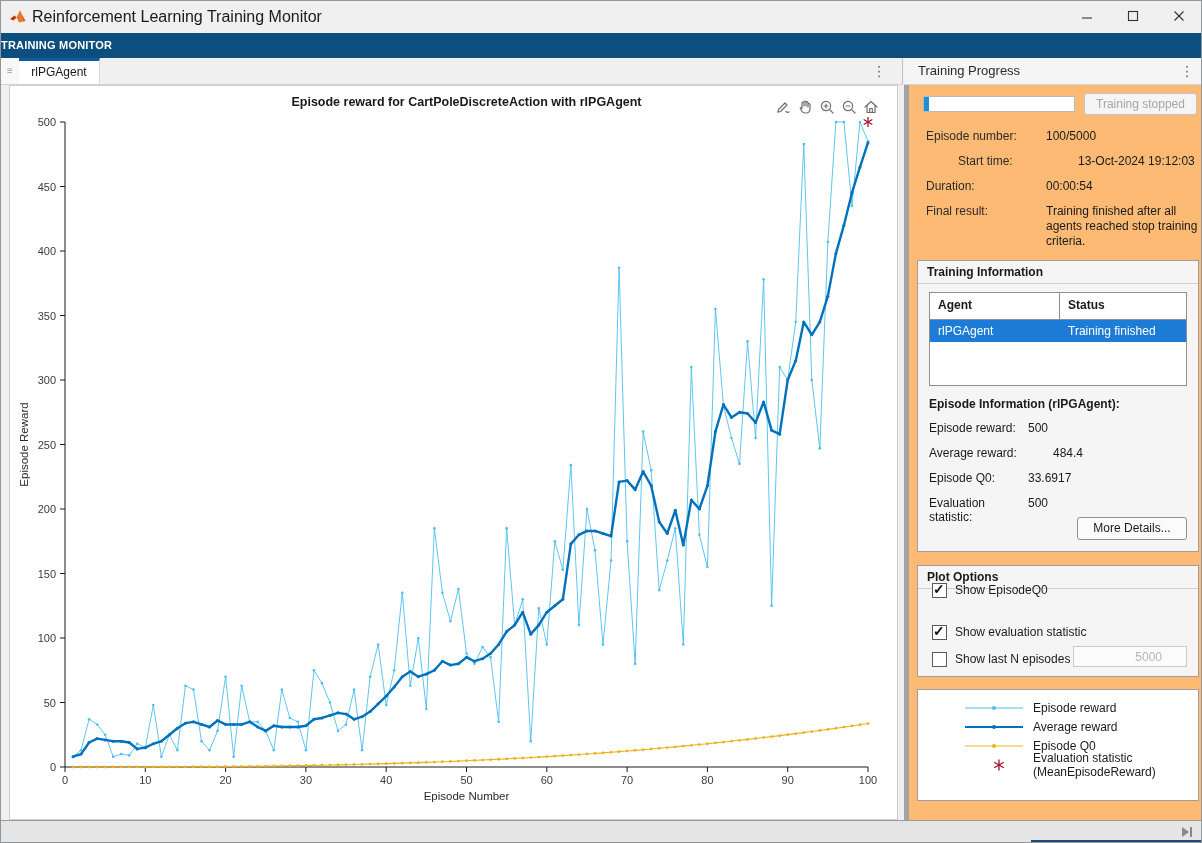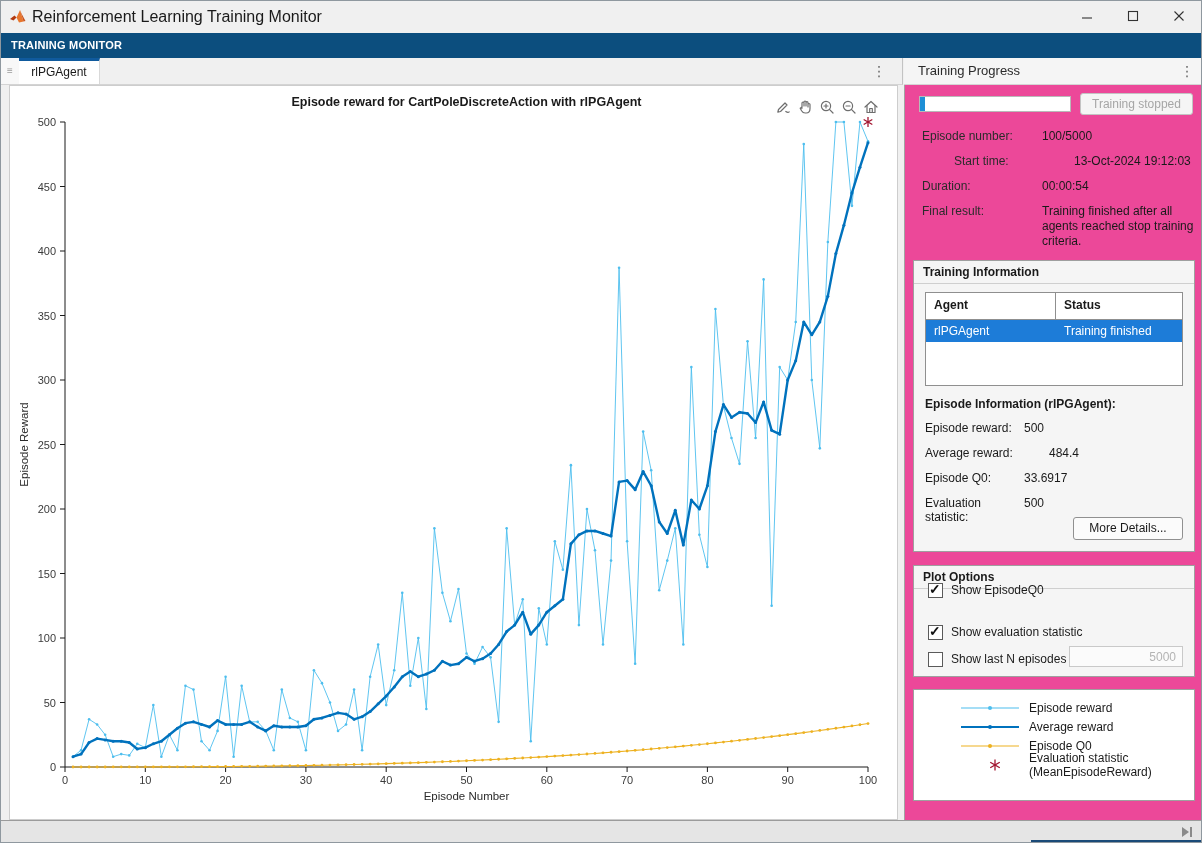--- a/index.html
+++ b/index.html
@@ -5,38 +5,38 @@
   html,body{margin:0;padding:0;background:#d8d8d8;font-family:"Liberation Sans",sans-serif;}
   .window{position:relative;width:1202px;height:843px;background:#f0f0f0;border:1px solid #8f989f;box-sizing:border-box;overflow:hidden;font-size:12px;color:#1a1a1a;}
   
   .titlebar{position:absolute;left:0;top:0;width:100%;height:32px;background:#f0f0f0;}
   .titlebar .logo{position:absolute;left:9px;top:8px;width:17px;height:16px;}
   .titlebar .title{position:absolute;left:31px;top:0;line-height:32px;font-size:16px;color:#1a1a1a;}
   .win-btn{position:absolute;top:0;width:34px;height:30px;display:flex;align-items:center;justify-content:center;cursor:default;}
   .win-btn svg{stroke:#333;stroke-width:1.1;fill:none;}
   
   .ribbon{position:absolute;left:0;top:32px;width:100%;height:25px;background:#0c4e7e;}
-  .ribbon .rlabel{margin-left:10px;line-height:25px;font-size:11px;font-weight:bold;color:#fff;letter-spacing:.2px;}
+  .ribbon .rlabel{line-height:25px;font-size:11px;font-weight:bold;color:#fff;letter-spacing:.2px;}
   
   .tabrow{position:absolute;left:0;top:57px;width:902px;height:27px;background:#f0f0f0;border-bottom:1px solid #d4d4d4;border-right:1px solid #c3c3c3;box-sizing:border-box;}
   .tabgrip{position:absolute;left:0;top:0;width:18px;height:26px;background:#f8f8f8;border-right:1px solid #cfcfcf;color:#9a9a9a;font-size:10px;text-align:center;line-height:26px;}
   .tab{position:absolute;left:18px;top:0;width:81px;height:26px;background:#fff;border-top:3px solid #0f5a9d;border-right:1px solid #d9d9d9;box-sizing:border-box;text-align:center;line-height:22px;font-size:12px;}
   .overflow{color:#666;font-size:14px;line-height:26px;text-align:center;width:20px;}
   .tabrow .overflow{position:absolute;left:868px;top:0;}
   
   .rp-header{position:absolute;left:903px;top:57px;width:299px;height:27px;background:#f5f5f5;border-bottom:1px solid #d4d4d4;box-sizing:border-box;}
   .rp-header .rp-title{position:absolute;left:14px;line-height:26px;font-size:13px;color:#2b2b2b;}
   .rp-header .overflow{position:absolute;right:6px;top:0;}
   
   .chart-card{position:absolute;left:8px;top:84px;width:889px;height:735px;background:#fff;border:1px solid #cdcdcd;box-sizing:border-box;}
   .axtoolbar{position:absolute;top:11px;left:763px;display:flex;gap:3px;}
   .axtoolbar .tool{width:19px;height:19px;display:flex;align-items:center;justify-content:center;}
   .axtoolbar svg{stroke:#6e6e6e;fill:none;stroke-width:1.2;stroke-linecap:round;stroke-linejoin:round;}
   
-  .rpanel{position:absolute;left:903px;top:84px;width:299px;height:735px;background:#ec4899;border-left:1px solid #a3a3a3;box-sizing:border-box;}
+  .rpanel{position:absolute;left:903px;top:84px;width:299px;height:735px;background:#fdba74;border-left:5px solid #a3a3a3;box-sizing:border-box;}
   .progressbar{position:absolute;left:14px;top:11px;width:152px;height:16px;background:#fff;border:1px solid #b9b9b9;box-sizing:border-box;}
   .progressfill{height:100%;background:#1e8fd6;}
   .stopbtn{position:absolute;left:175px;top:8px;width:113px;height:22px;border:1px solid #c3c3c3;border-radius:3px;color:#a6a6a6;background:#f5f5f5;font-size:12px;text-align:center;line-height:20px;box-sizing:border-box;}
   .kv{position:absolute;left:17px;display:flex;}
   .kv .k{width:120px;color:#2b2b2b;}
   .kv .v{width:152px;color:#1a1a1a;}
   .groupbox{position:absolute;left:8px;width:282px;border:1px solid #9f9f9f;box-sizing:border-box;background:#f5f5f5;}
   .groupbox .gb-title{height:22px;line-height:22px;padding-left:9px;font-weight:bold;font-size:12px;border-bottom:1px solid #cfcfcf;}
   
   .agent-table{position:absolute;left:11px;top:31px;width:258px;height:94px;background:#fff;border:1px solid #8f8f8f;box-sizing:border-box;}
@@ -47,21 +47,21 @@
   .agent-table .td{line-height:22px;padding-left:8px;box-sizing:border-box;}
   .agent-table .td:first-child{width:130px;}
   .ti-subtitle{position:absolute;left:11px;top:136px;font-weight:bold;}
   .ti-kv{position:absolute;left:11px;display:flex;}
   .ti-kv .k{width:99px;}
   .morebtn{position:absolute;right:11px;top:256px;width:110px;height:23px;border:1px solid #909090;border-radius:3px;background:#fbfbfb;text-align:center;line-height:21px;font-size:12px;box-sizing:border-box;}
   
   .optrow{position:absolute;left:14px;height:16px;display:flex;align-items:center;}
   .checkbox{width:13px;height:13px;border:1px solid #5a5a5a;background:#fff;margin-right:8px;position:relative;box-sizing:content-box;}
   .checkbox.checked::after{content:"\2713";position:absolute;left:0px;top:-3px;font-size:14px;font-weight:bold;color:#111;}
-  .n-input{position:absolute;left:155px;top:80px;width:114px;height:21px;border:1px solid #c9c9c9;background:#fbfbfb;color:#b4b4b4;font-size:12px;text-align:right;padding-right:6px;box-sizing:border-box;font-family:"Liberation Sans",sans-serif;}
+  .n-input{position:absolute;left:155px;top:80px;width:114px;height:21px;border:1px solid #c9c9c9;background:#fbfbfb;color:#b4b4b4;font-size:12px;text-align:right;padding-right:24px;box-sizing:border-box;font-family:"Liberation Sans",sans-serif;}
   
   .legendbox{position:absolute;left:8px;top:604px;width:282px;height:112px;background:#fff;border:1px solid #9f9f9f;box-sizing:border-box;}
   .legend-row{position:absolute;left:45px;display:flex;align-items:center;height:18px;}
   .legend-row .lab{margin-left:8px;font-size:12px;color:#1a1a1a;}
   
   .bottomstrip{position:absolute;left:0;top:819px;width:1202px;height:24px;background:#e5e5e5;border-top:1px solid #9b9b9b;border-bottom:1px solid #ababab;box-sizing:border-box;}
   .expand-ic{position:absolute;right:10px;top:5px;}
   .taskbar-sliver{position:absolute;left:1030px;top:839px;width:172px;height:4px;background:#1a4a78;}
 </style>
 </head>

